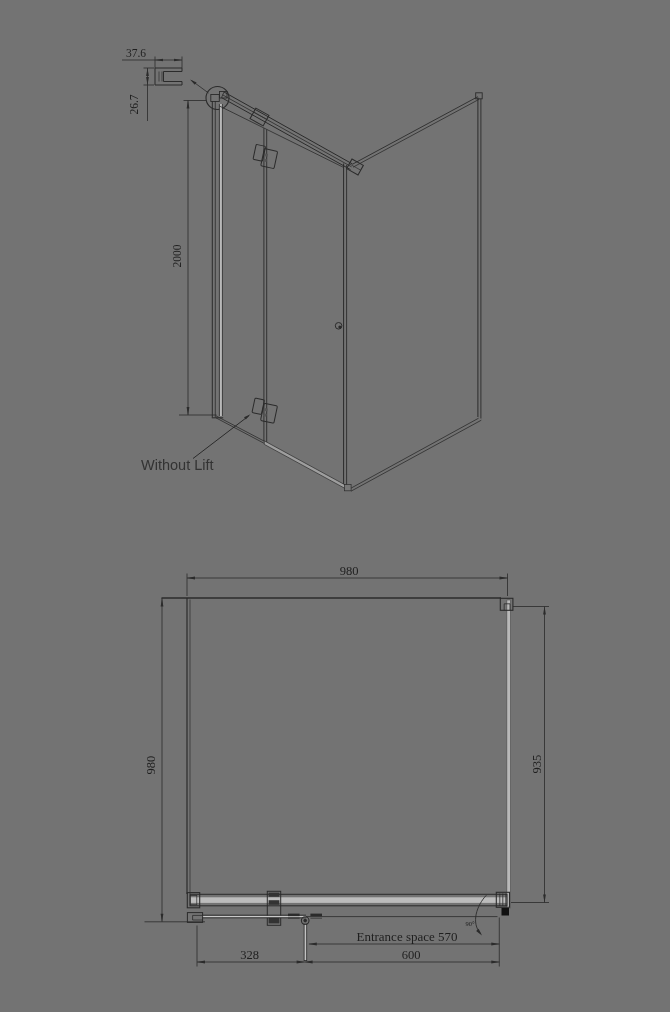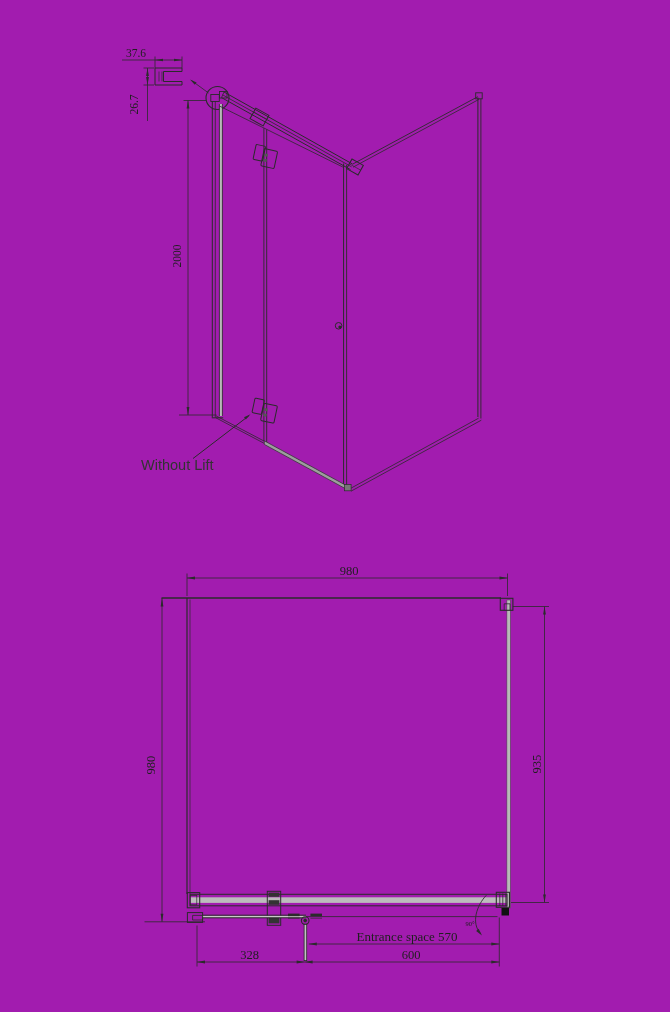--- a/index.html
+++ b/index.html
@@ -1,16 +1,16 @@
 <!DOCTYPE html>
 <html><head>
 <meta charset="utf-8">
 <style>
   html,body { margin:0; padding:0; background:#ffffff; }
-  .canvas { position:relative; width:670px; height:1012px; background:#a21caf; overflow:hidden; }
+  .canvas { position:relative; width:670px; height:1012px; background:#737373; overflow:hidden; }
   svg { display:block; }
   .ln   { stroke:#2b2b2b; fill:none; }
   .dim  { stroke:#2b2b2b; stroke-width:0.8; fill:none; }
   .arr  { fill:#2b2b2b; stroke:none; }
   text  { font-family:"Liberation Serif", serif; fill:#1f1f1f; }
   .dimtxt    { font-size:12.5px; }
   .dimtxt-sm { font-size:11.5px; }
   .entr      { font-size:13px; }
   .angle     { font-size:6.5px; }
   .note { font-family:"Liberation Sans", sans-serif; font-size:14.5px; fill:#333; }

